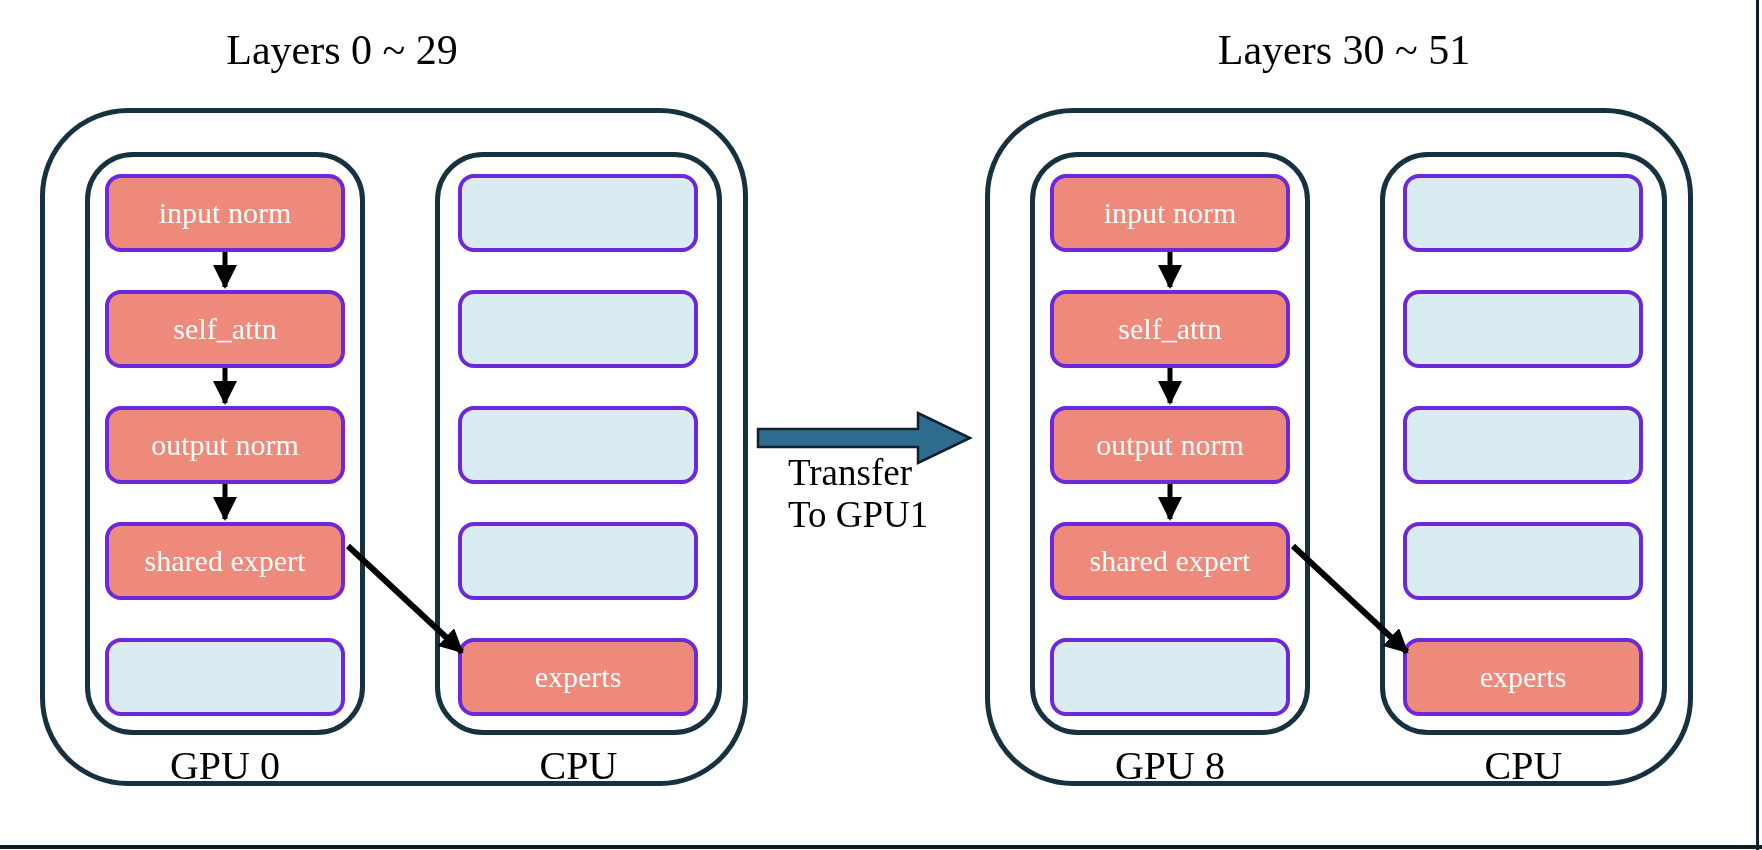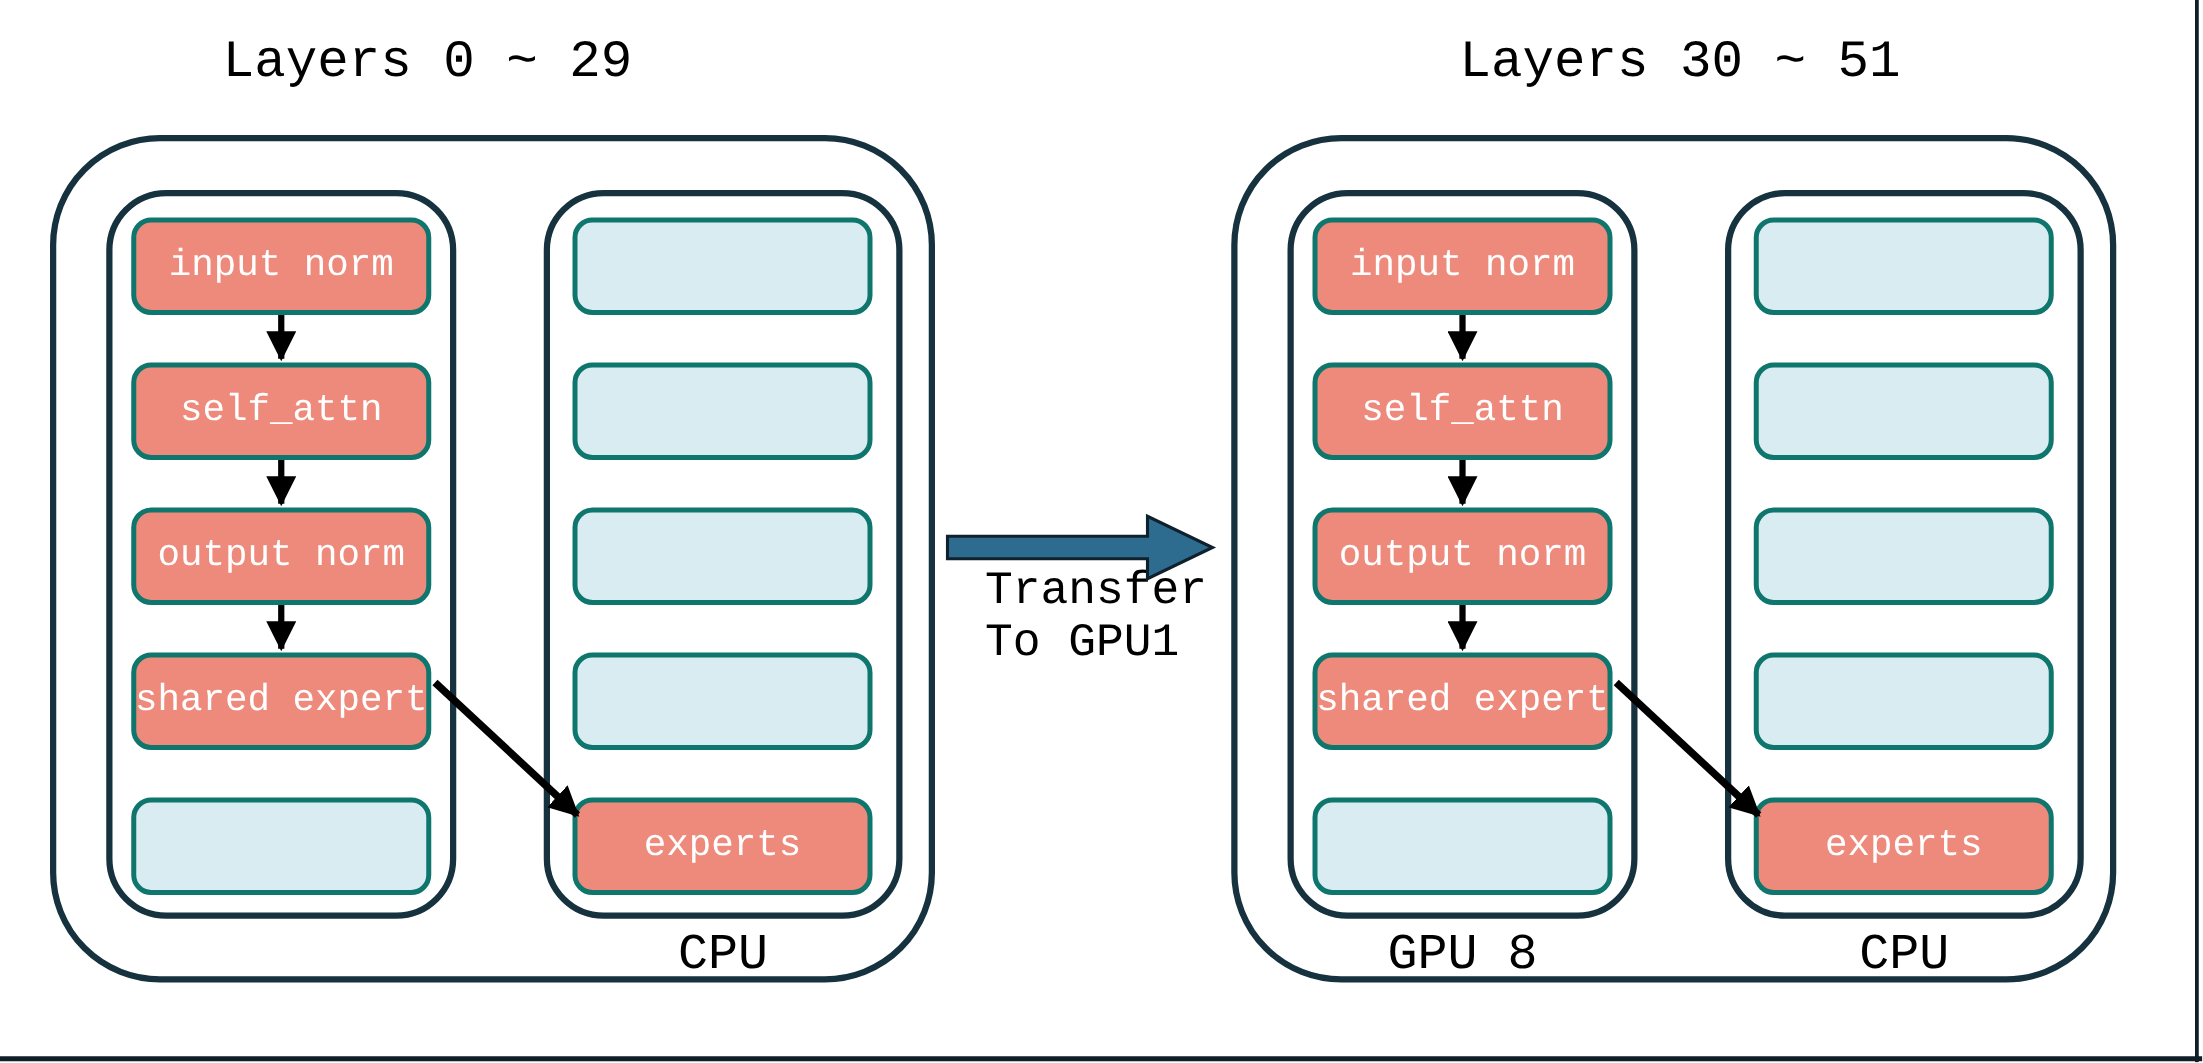--- a/index.html
+++ b/index.html
@@ -1,34 +1,34 @@
 <!DOCTYPE html>
 <html><head>
 <meta charset="utf-8">
 <style>
   html,body{margin:0;padding:0;background:#fff;}
   .canvas{
     position:relative;width:1762px;height:850px;background:#ffffff;
-    font-family:Liberation Mono, monospace;overflow:hidden;
+    font-family:Liberation Serif, serif;overflow:hidden;
   }
   .title{
     position:absolute;top:26px;width:400px;height:52px;
     font-size:42px;color:#000;text-align:center;white-space:nowrap;
   }
   .outer{
     position:absolute;top:108px;width:708px;height:678px;
     border:5px solid #16323F;border-radius:88px;background:#fff;box-sizing:border-box;
   }
   .col{
     position:absolute;top:152px;width:280px;height:583px;
     border:5px solid #16323F;border-radius:48px;background:#fff;box-sizing:border-box;
   }
   .col.cpu{width:287px;}
   .box{
-    position:absolute;width:240px;height:78px;border:4px solid #0f766e;border-radius:16px;
+    position:absolute;width:240px;height:78px;border:4px solid #6d28d9;border-radius:16px;
     box-sizing:border-box;display:flex;align-items:center;justify-content:center;
     font-size:30px;color:#ffffff;white-space:nowrap;
   }
   .box.salmon{background:#EE8A7B;}
   .box.blue{background:#D9ECF2;}
   .collabel{
     position:absolute;top:742px;height:46px;font-size:40px;color:#000;
     text-align:center;white-space:nowrap;
   }
   .arrows{position:absolute;left:0;top:0;pointer-events:none;}
@@ -54,20 +54,21 @@
   <div class="box salmon" style="left:105px;top:522px;">shared expert</div>
   <div class="box blue" style="left:105px;top:638px;"></div>
 
   <div class="col cpu" style="left:435px;"></div>
   <div class="box blue" style="left:458px;top:174px;"></div>
   <div class="box blue" style="left:458px;top:290px;"></div>
   <div class="box blue" style="left:458px;top:406px;"></div>
   <div class="box blue" style="left:458px;top:522px;"></div>
   <div class="box salmon" style="left:458px;top:638px;">experts</div>
 
+  <div class="collabel" style="left:85px;width:280px;">GPU 0</div>
   <div class="collabel" style="left:435px;width:287px;">CPU</div>
 
   <div class="title" style="left:1144px;">Layers 30 ~ 51</div>
   <div class="outer" style="left:985px;"></div>
 
   <div class="col" style="left:1030px;"></div>
   <div class="box salmon" style="left:1050px;top:174px;">input norm</div>
   <div class="box salmon" style="left:1050px;top:290px;">self_attn</div>
   <div class="box salmon" style="left:1050px;top:406px;">output norm</div>
   <div class="box salmon" style="left:1050px;top:522px;">shared expert</div>

